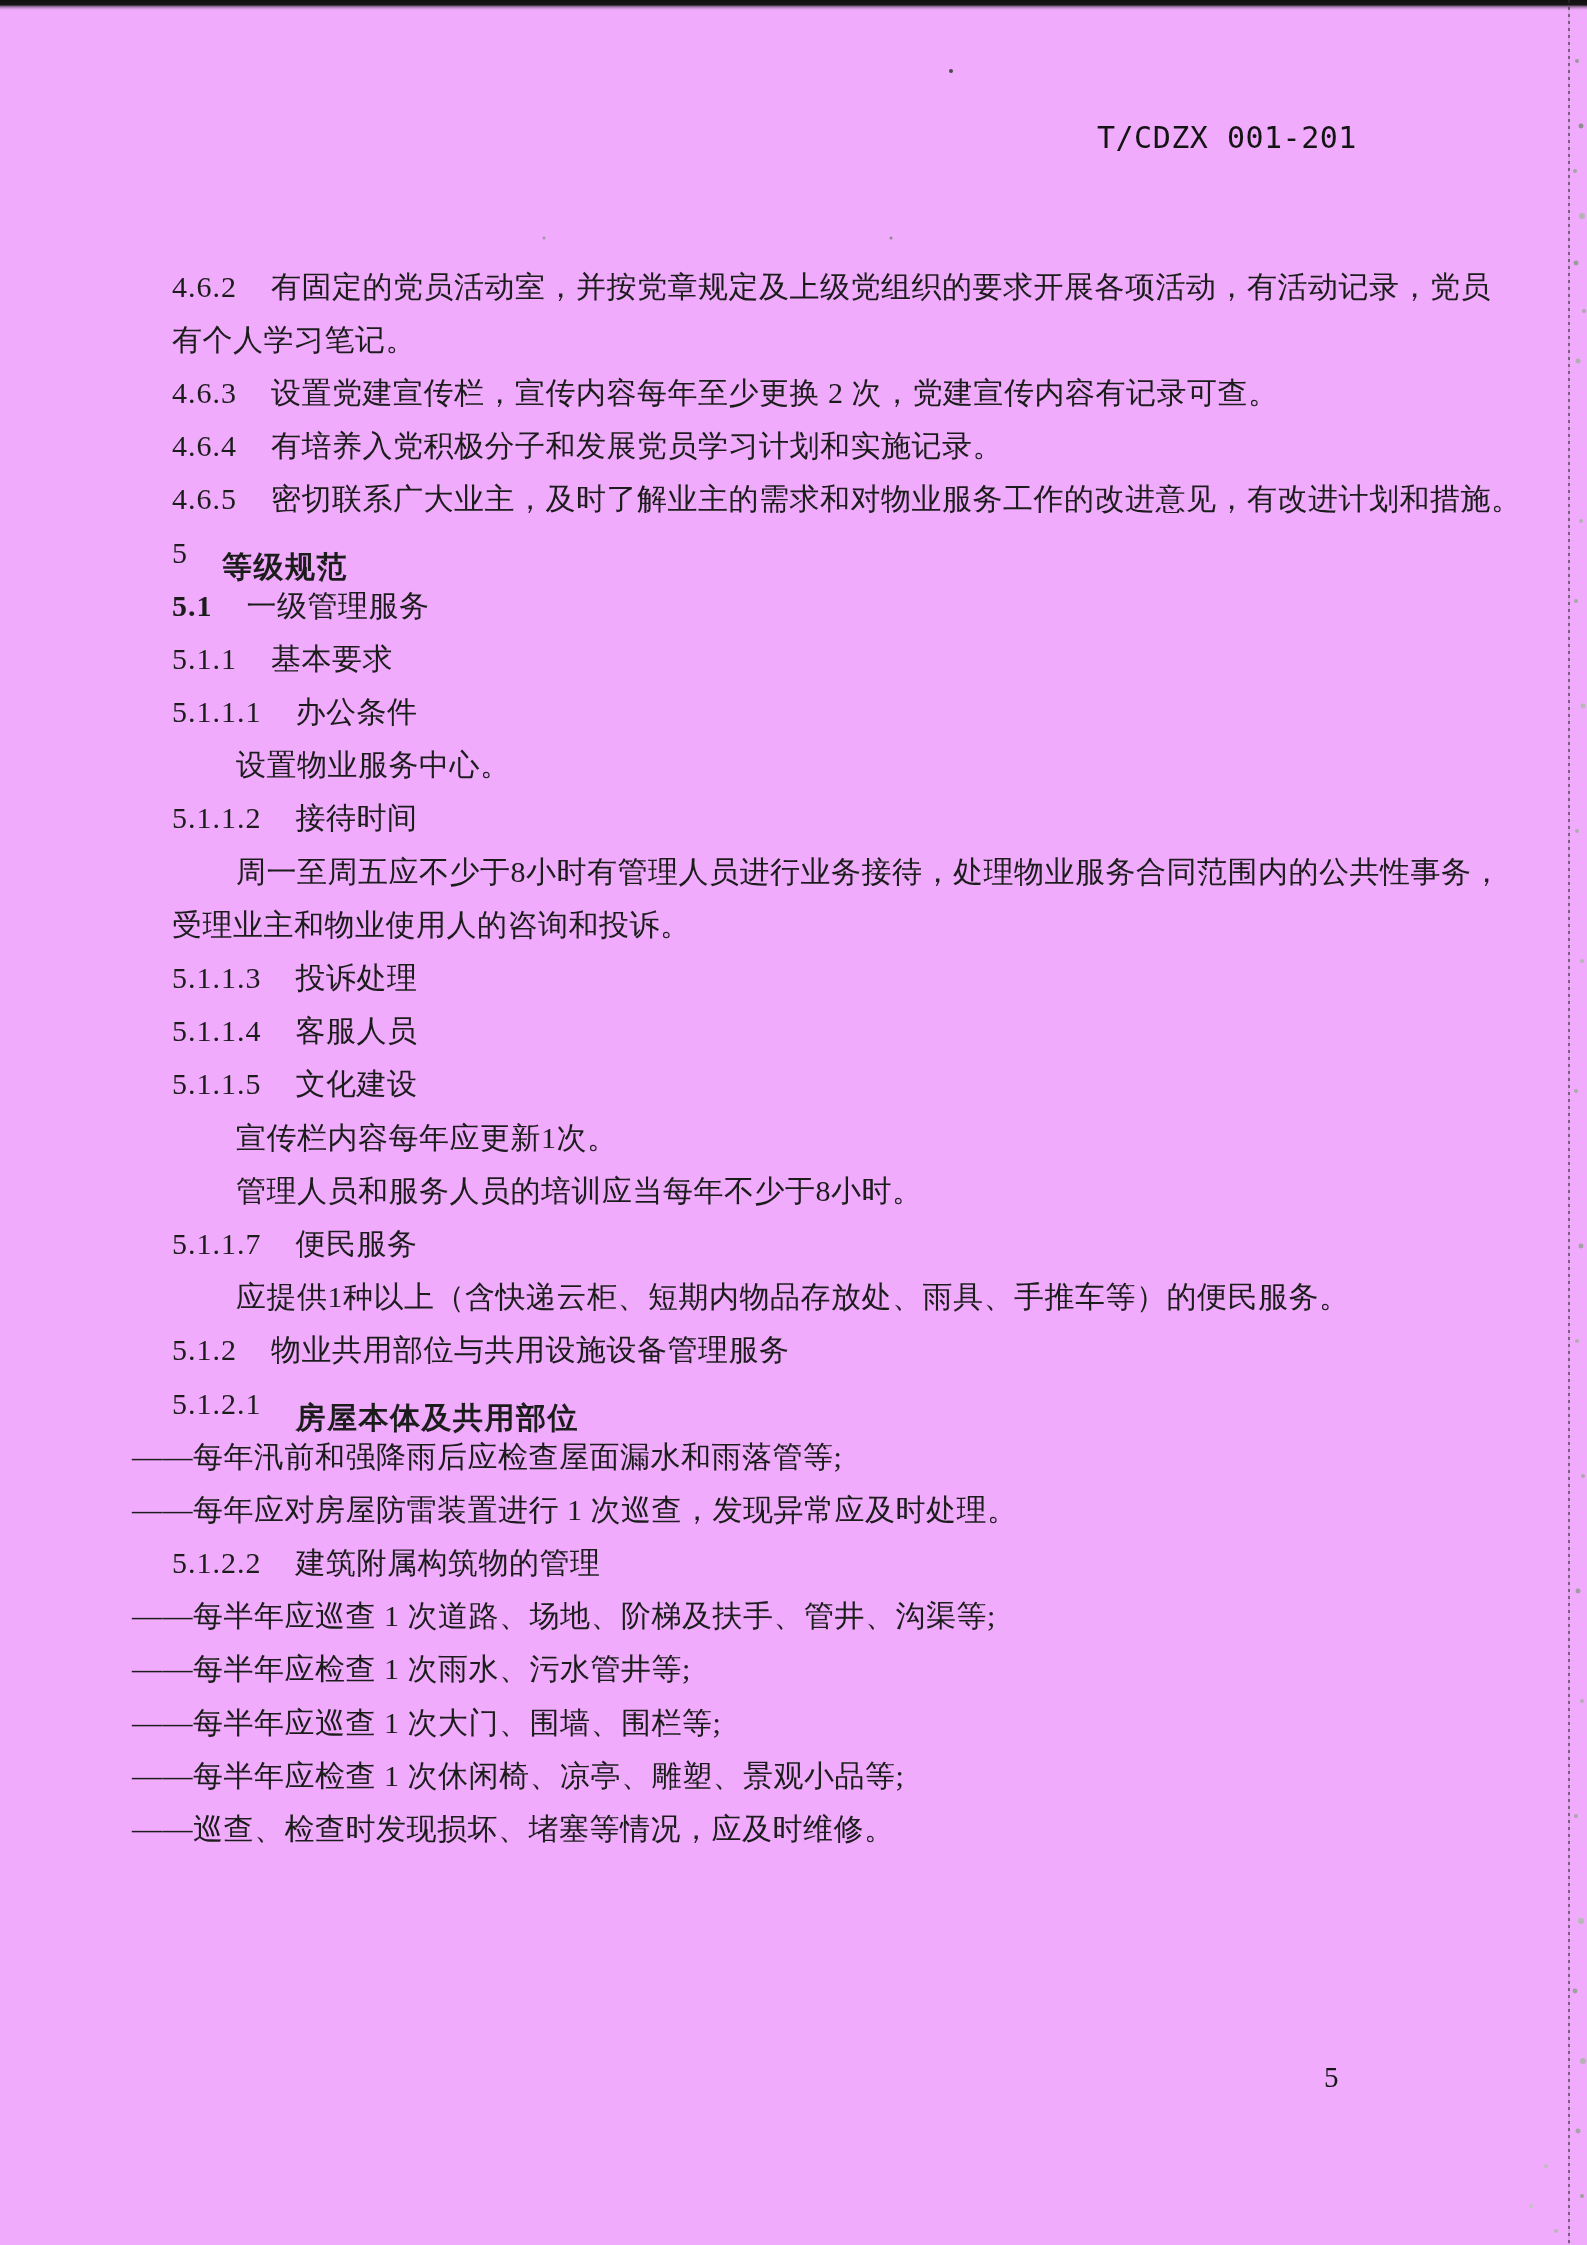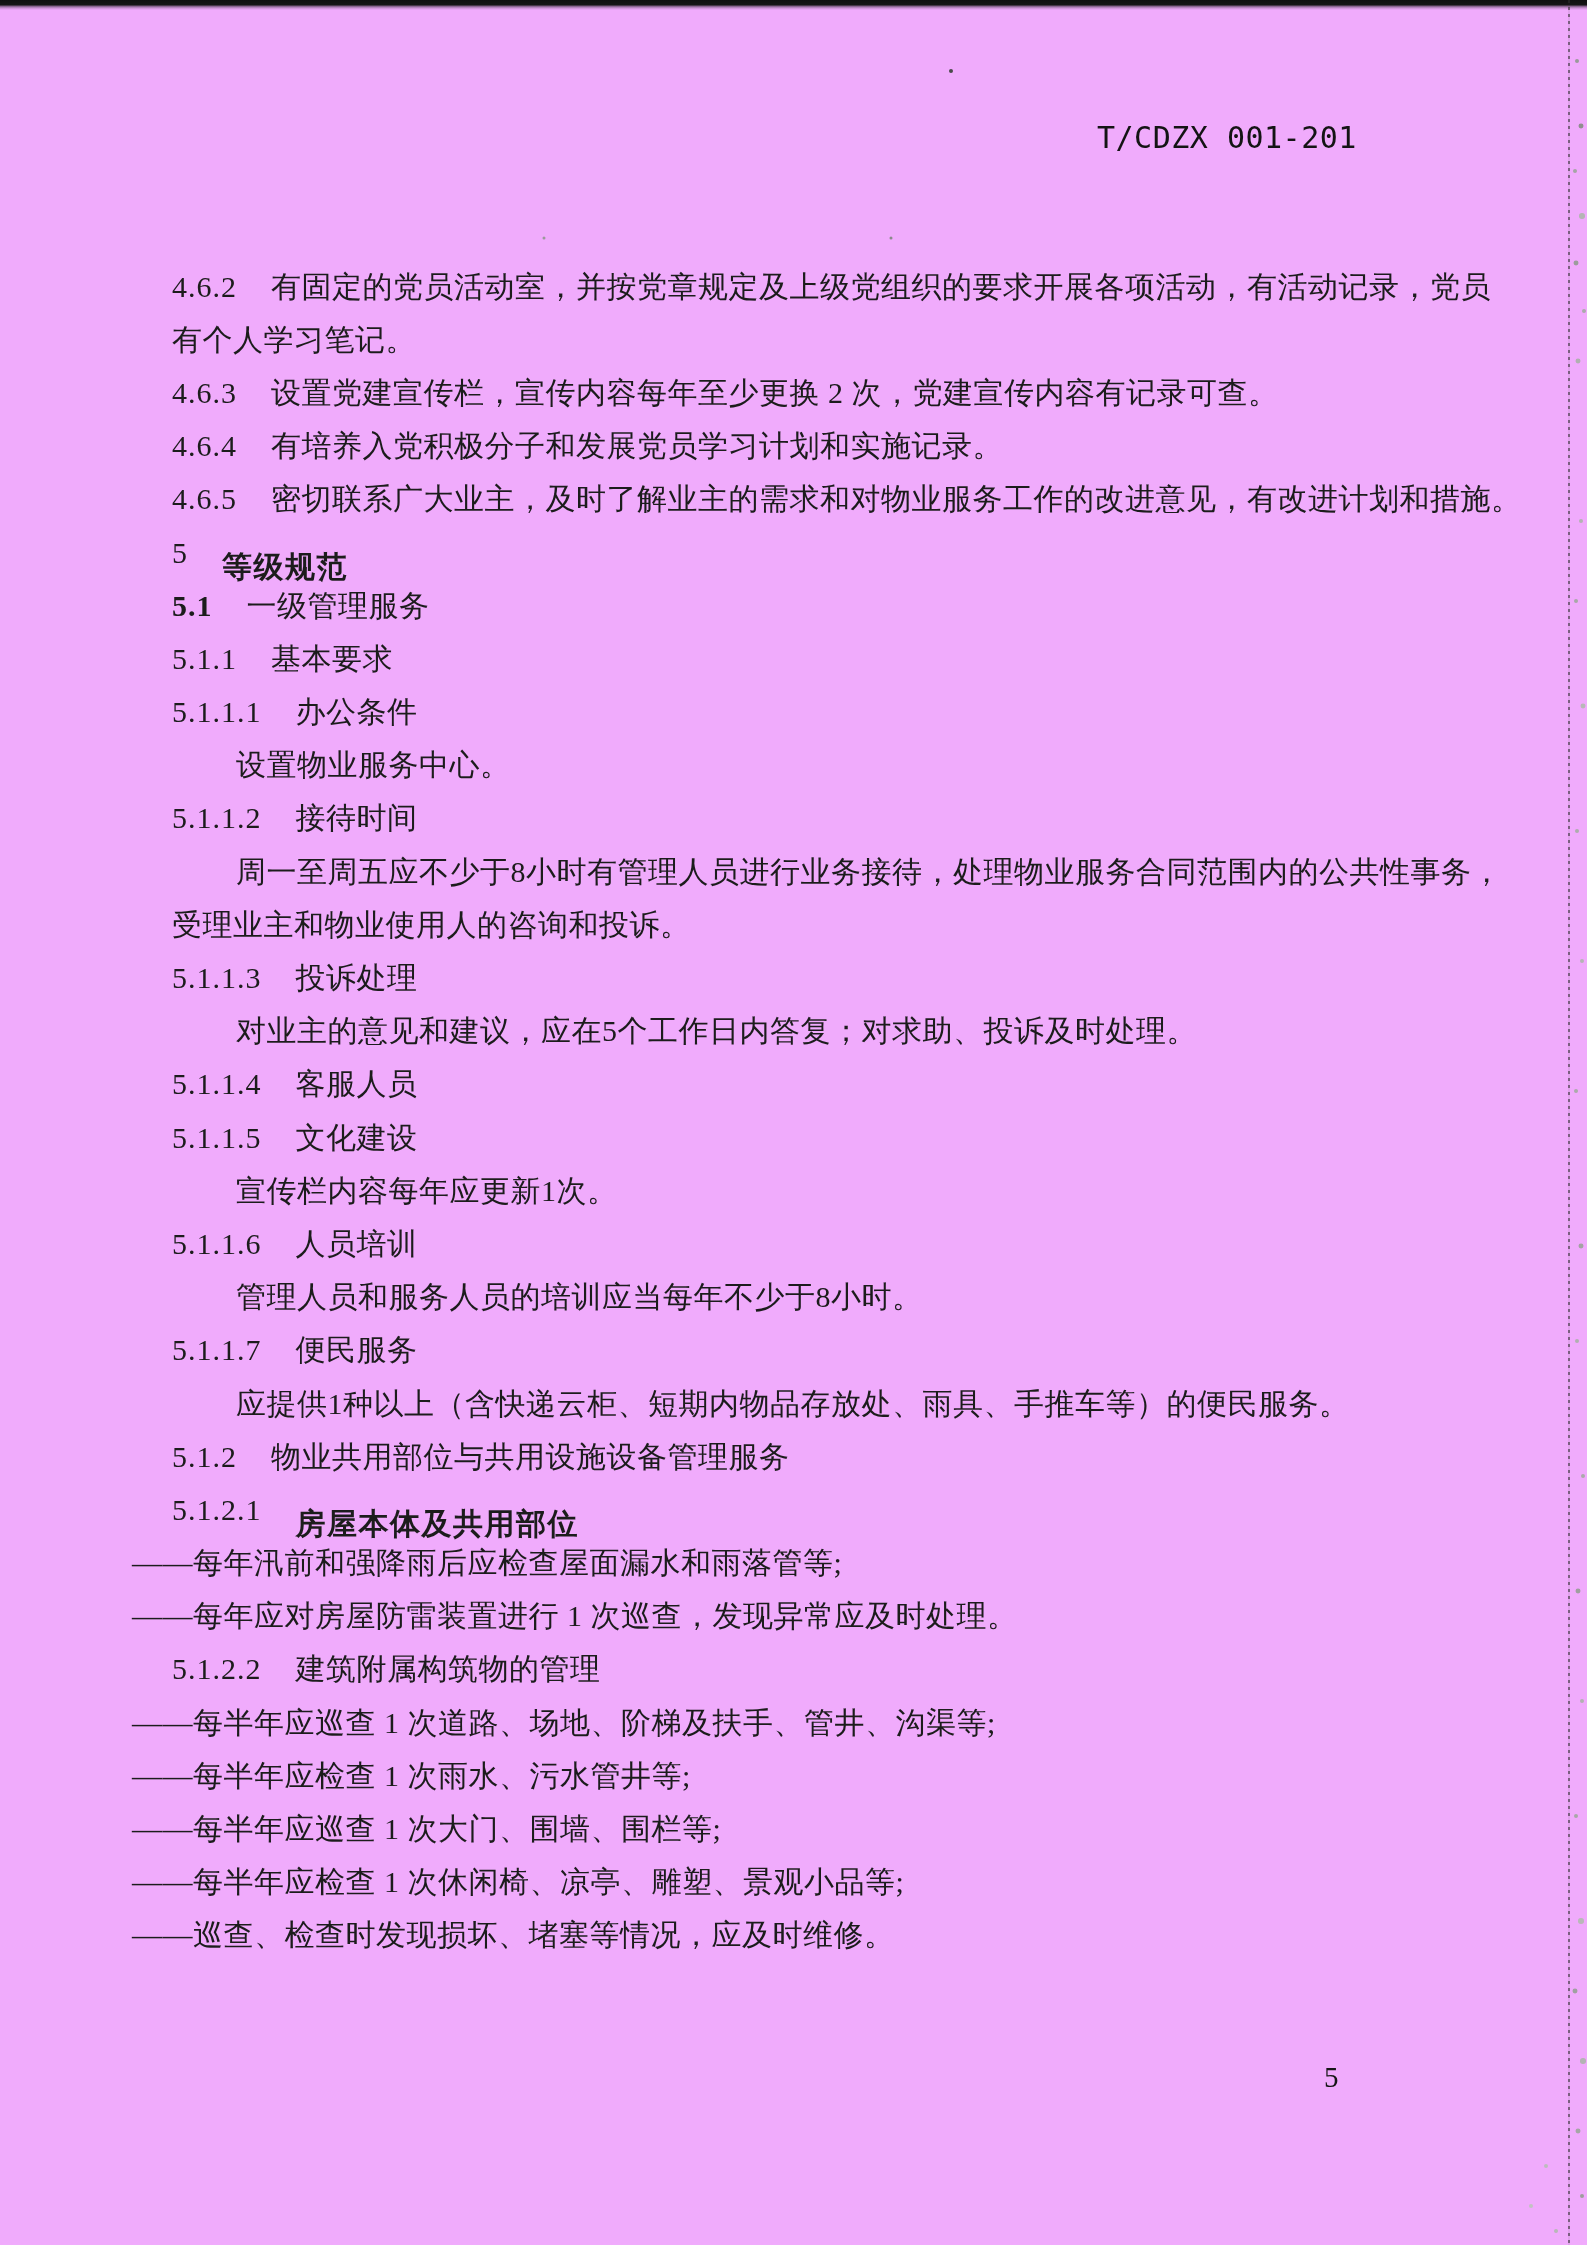--- a/index.html
+++ b/index.html
@@ -149,38 +149,31 @@
       <div class="line indent">
         <span class="txt">周一至周五应不少于8小时有管理人员进行业务接待，处理物业服务合同范围内的公共性事务，</span>
       </div>
       <div class="line margin">
         <span class="txt">受理业主和物业使用人的咨询和投诉。</span>
       </div>
       <div class="line margin">
         <span class="num">5.1.1.3</span>
         <span class="txt">投诉处理</span>
       </div>
-      <div class="line indent">
-        <span class="txt">对业主的意见和建议，应在5个工作日内答复；对求助、投诉及时处理。</span>
-      </div>
       <div class="line margin">
         <span class="num">5.1.1.4</span>
         <span class="txt">客服人员</span>
       </div>
       <div class="line margin">
         <span class="num">5.1.1.5</span>
         <span class="txt">文化建设</span>
       </div>
       <div class="line indent">
         <span class="txt">宣传栏内容每年应更新1次。</span>
       </div>
-      <div class="line margin">
-        <span class="num">5.1.1.6</span>
-        <span class="txt">人员培训</span>
-      </div>
       <div class="line indent">
         <span class="txt">管理人员和服务人员的培训应当每年不少于8小时。</span>
       </div>
       <div class="line margin">
         <span class="num">5.1.1.7</span>
         <span class="txt">便民服务</span>
       </div>
       <div class="line indent">
         <span class="txt">应提供1种以上（含快递云柜、短期内物品存放处、雨具、手推车等）的便民服务。</span>
       </div>

